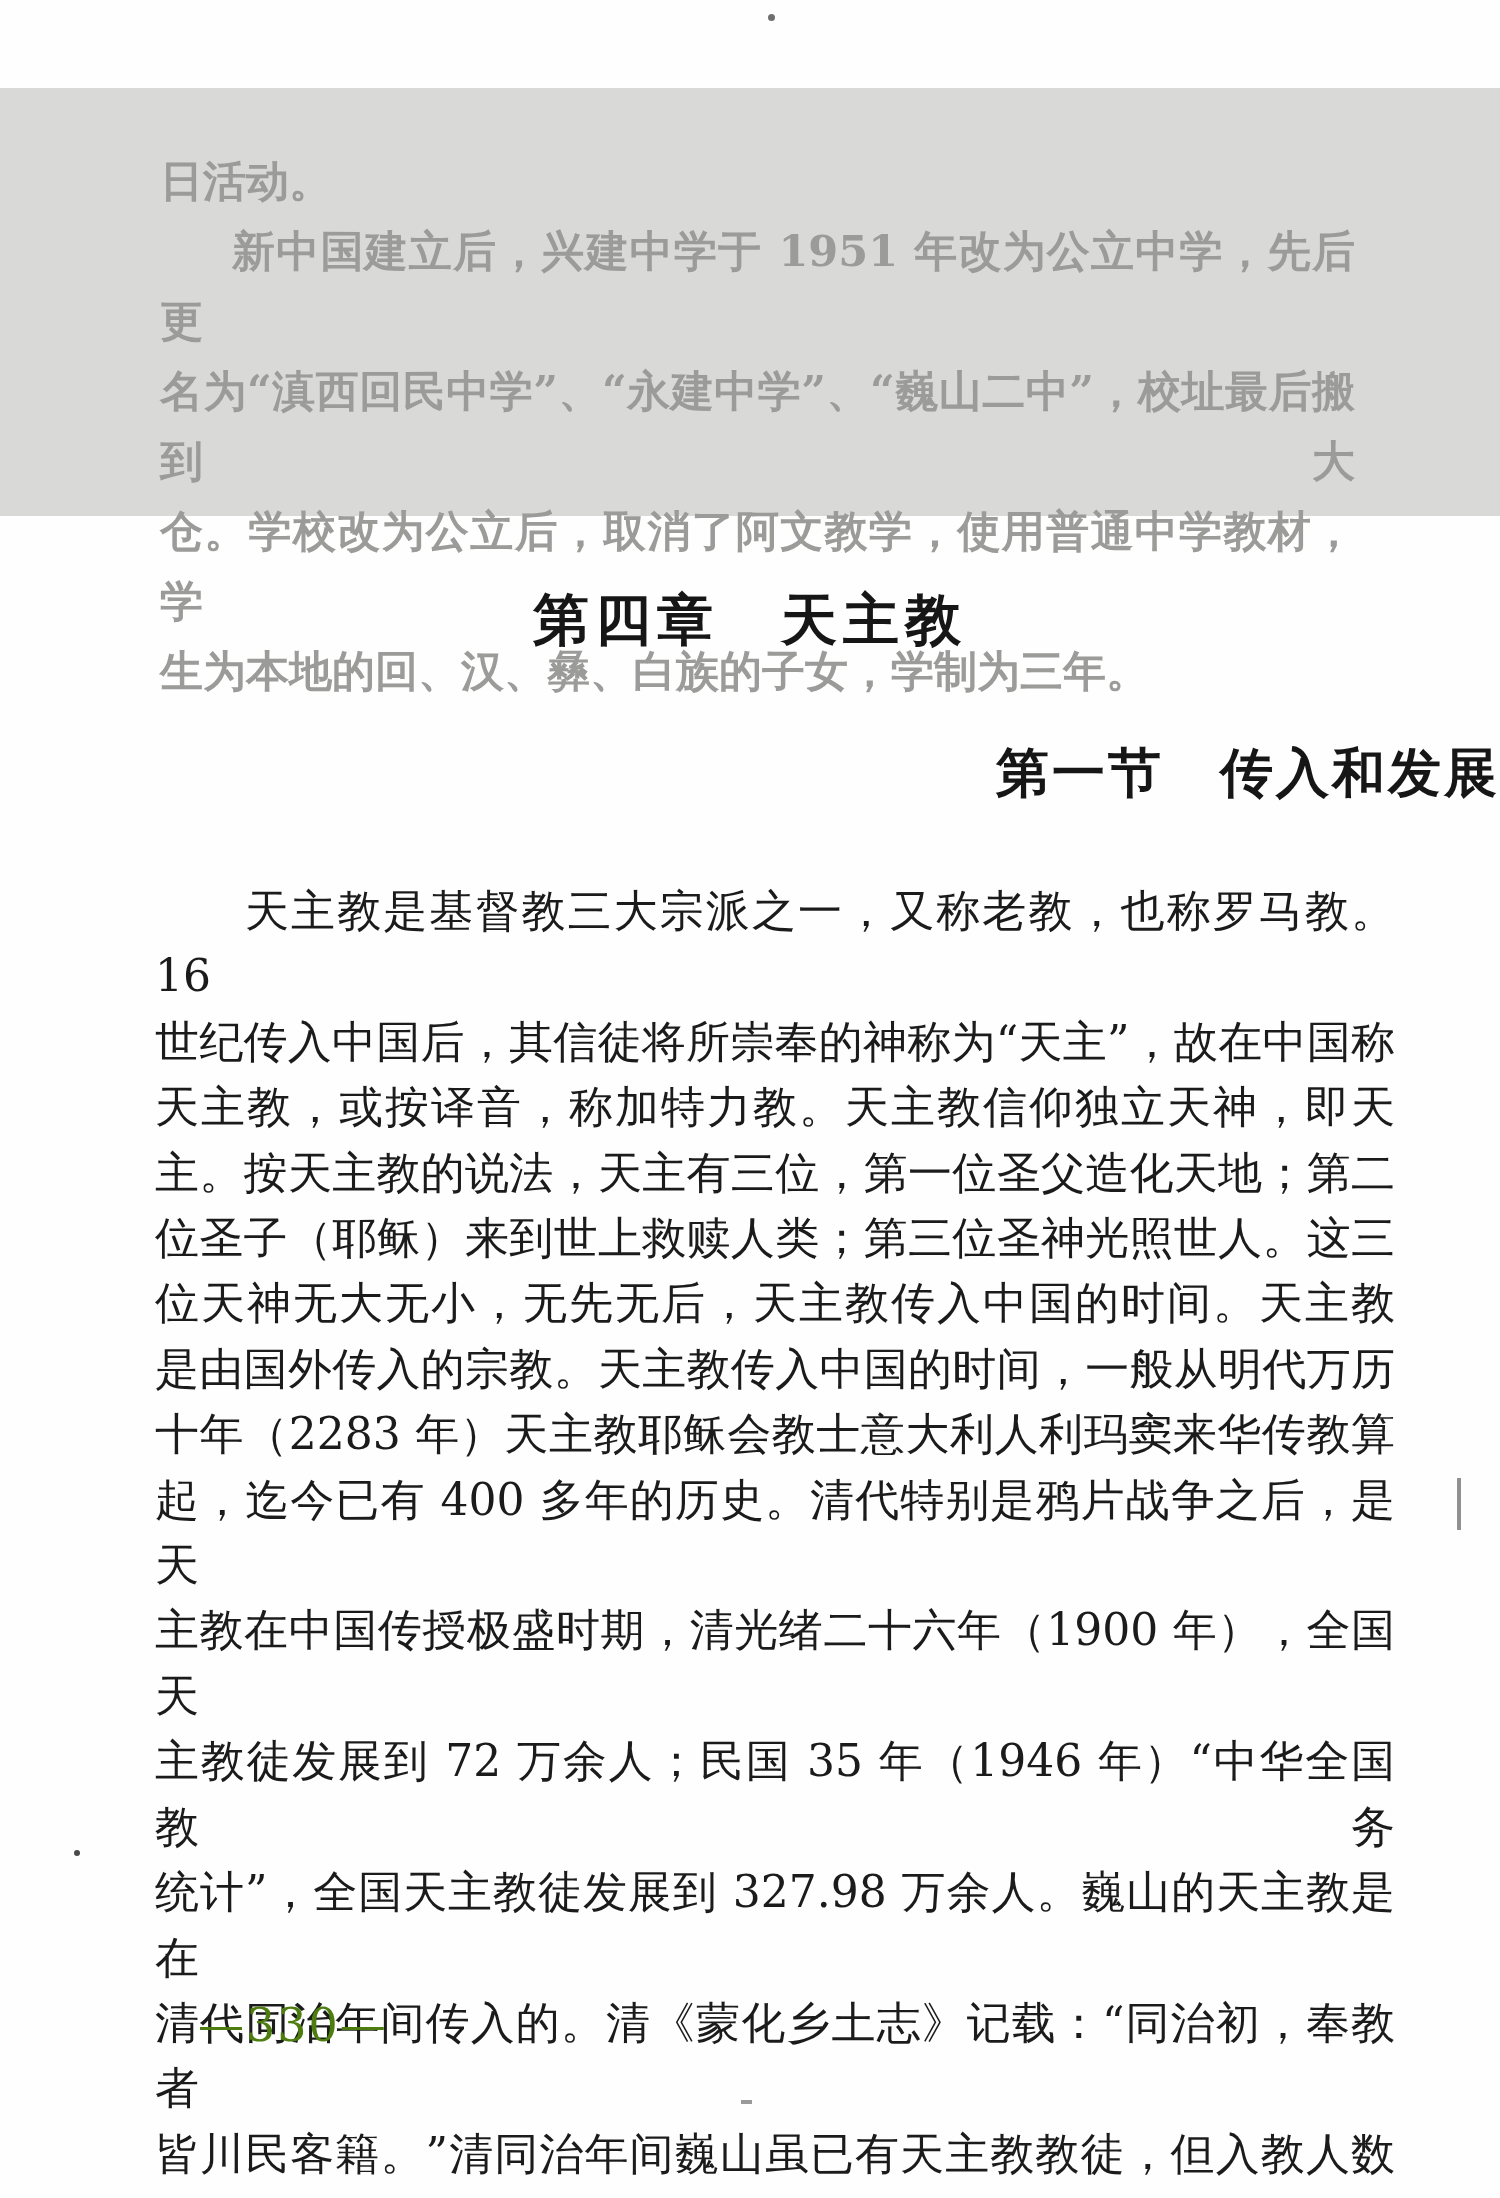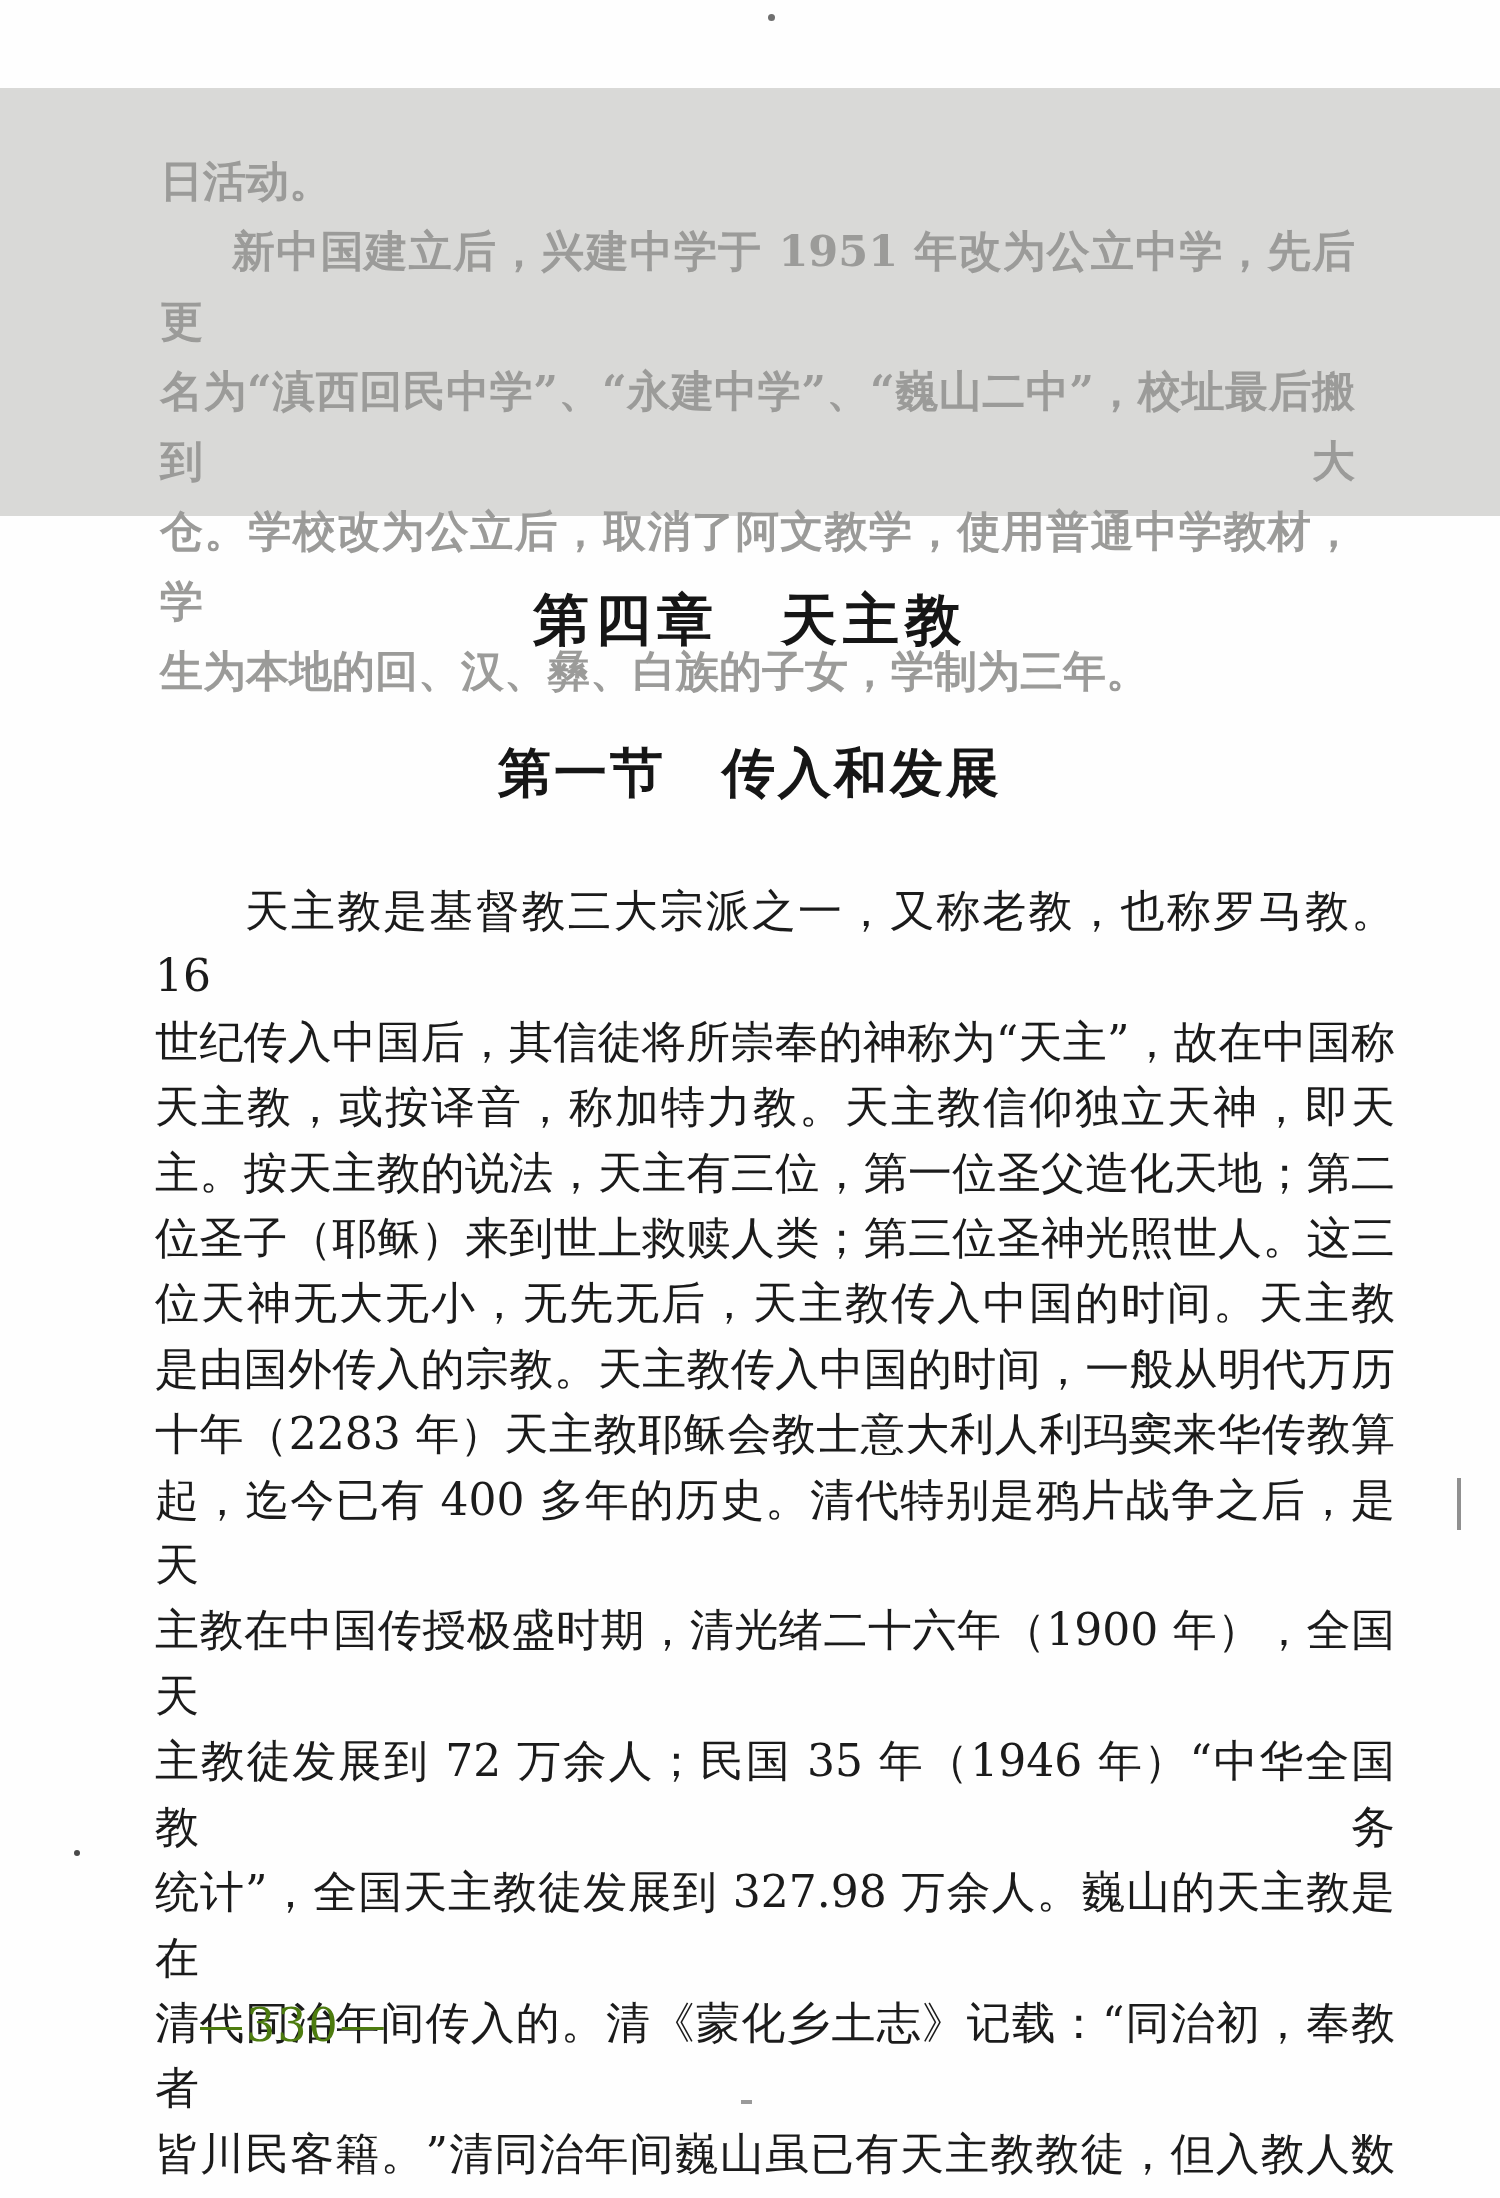--- a/index.html
+++ b/index.html
@@ -39,21 +39,21 @@
     text-align:center;
     font-size:56px;
     font-weight:bold;
     color:#161616;
     letter-spacing:6px;
   }
   .section-title{
     position:absolute;
     left:0; top:738px;
     width:1500px;
-    text-align:center;
+    text-align:right;
     font-size:53px;
     font-weight:bold;
     color:#161616;
     letter-spacing:3px;
   }
 
   
   .body-text{
     position:absolute;
     left:155px; top:878px;

